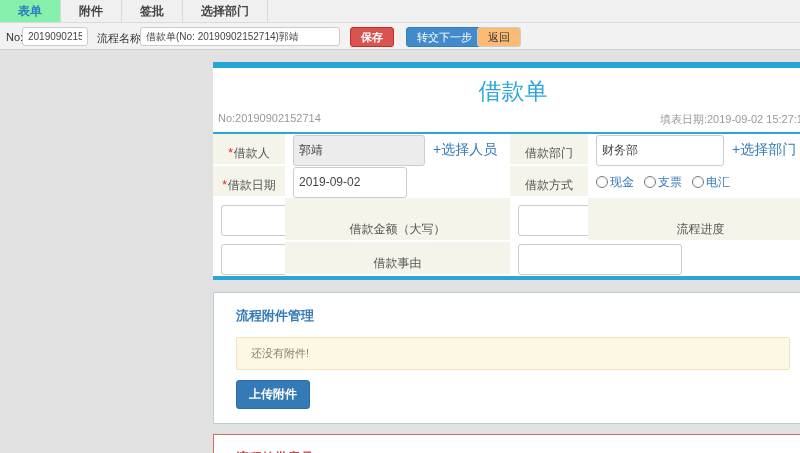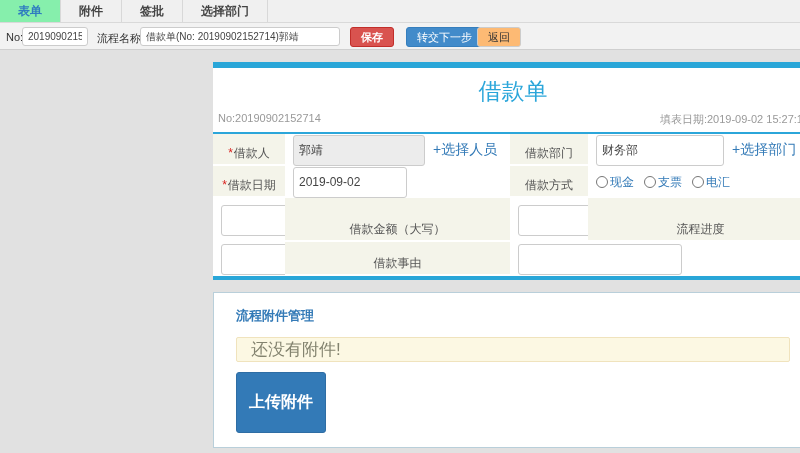--- a/index.html
+++ b/index.html
@@ -46,24 +46,24 @@
   .radios input { width:12px; height:12px; }
   .accent-bottom { height:4px; background:#29a6d8; }
 
   
   .card { background:#fff; margin-top:12px; padding:10px 22px 14px; }
   .attach-card { border:1px solid #b9cfda; }
   .approve-card { border:1px solid #d66a62; margin-top:10px; height:160px; }
   .card h2 { font-size:13px; margin-top:4px; }
   .attach-card h2 { color:#337ab7; }
   .approve-card h2 { color:#b94a48; }
-  .alert { margin-top:12px; background:#fcf8e3; border:1px solid #f0e3bd; padding:0 14px;
-           font-size:17px; color:#83836f; border-radius:2px; }
-  .upload { margin-top:10px; background:#337ab7; border:1px solid #2e6da4; color:#fff; font-size:16px;
-            padding:19px 12px; border-radius:3px; font-weight:bold; cursor:pointer; font-family:inherit; }
+  .alert { margin-top:12px; background:#fcf8e3; border:1px solid #f0e3bd; padding:8px 14px;
+           font-size:11px; color:#83836f; border-radius:2px; }
+  .upload { margin-top:10px; background:#337ab7; border:1px solid #2e6da4; color:#fff; font-size:12px;
+            padding:5px 12px; border-radius:3px; font-weight:bold; cursor:pointer; font-family:inherit; }
 </style>
 </head>
 <body>
 
 <div class="tabs">
   <div class="tab active">表单</div>
   <div class="tab">附件</div>
   <div class="tab">签批</div>
   <div class="tab">选择部门</div>
 </div>

